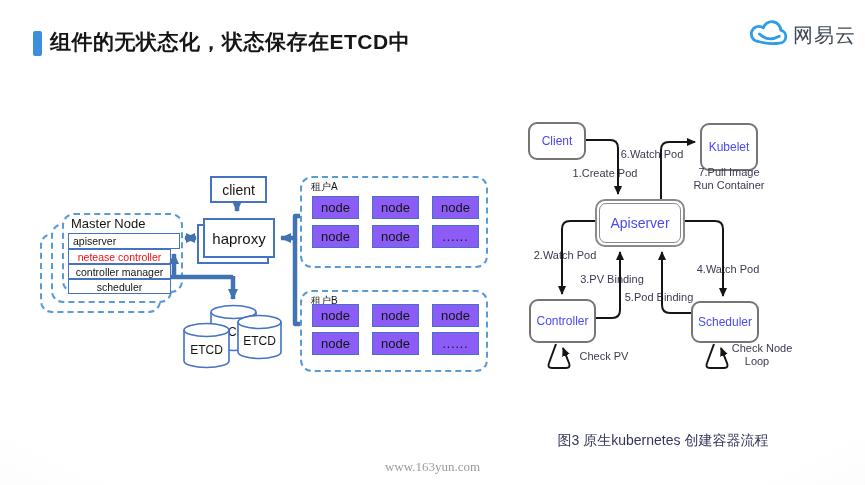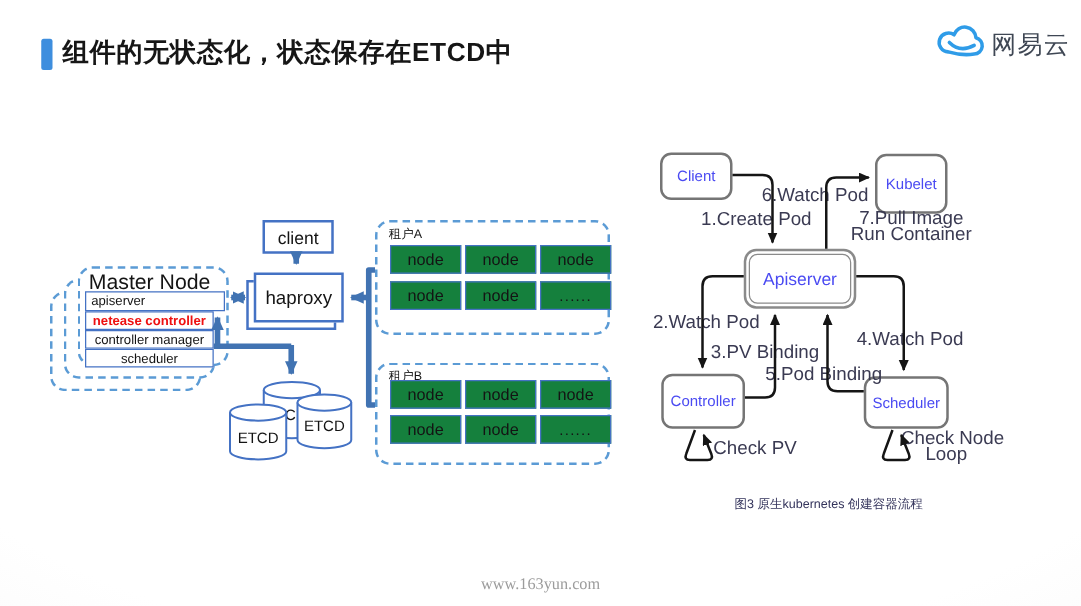--- a/index.html
+++ b/index.html
@@ -13,38 +13,38 @@
   .accent-bar{left:33px;top:31px;width:9px;height:25px;background:#3e8ede;border-radius:2px;}
   .title{left:50px;top:28px;font-size:21px;font-weight:bold;color:#161616;letter-spacing:.5px;white-space:nowrap;}
   .logo{left:747px;top:16px;display:flex;align-items:center;gap:4px;}
   .logo-text{font-size:20px;color:#3f4754;font-weight:500;letter-spacing:1px;}
   
   .footer{left:0;right:0;top:459px;text-align:center;font-size:13px;color:#9c9c9c;font-family:Liberation Serif, serif;}
   
   .dashed{border:2px dashed #5b9bd5;border-radius:12px;background:#fff;box-sizing:border-box;}
   .bluebox{background:#fff;border:2px solid #4472c4;box-sizing:border-box;
     display:flex;align-items:center;justify-content:center;color:#141414;}
-  .master-title{position:absolute;left:7px;top:1px;font-size:17px;color:#141414;white-space:nowrap;}
+  .master-title{position:absolute;left:7px;top:1px;font-size:13px;color:#141414;white-space:nowrap;}
   .mrow{position:absolute;background:#fff;border:1.5px solid #4472c4;box-sizing:border-box;
     font-size:10.5px;color:#141414;display:flex;align-items:center;justify-content:center;white-space:nowrap;}
   .mrow.left{justify-content:flex-start;padding-left:4px;}
-  .mrow.red{color:#ee1111;font-weight:bold;}
+  .mrow.red{color:#ee1111;}
   .tenant-label{position:absolute;left:9px;top:2px;font-size:10px;color:#141414;}
-  .node-cell{position:absolute;width:57px;height:23px;background:#15803d;border:1.6px solid #4472c4;
+  .node-cell{position:absolute;width:47px;height:23px;background:#8b5cf6;border:1.6px solid #4472c4;
     box-sizing:border-box;display:flex;align-items:center;justify-content:center;font-size:13px;color:#141414;}
   .node-cell.dots{font-size:12px;letter-spacing:1px;}
   
   .panel{left:505px;top:96px;width:300px;height:330px;background:#fff;}
   .kbox{background:#fff;border:2px solid #757575;border-radius:9px;box-sizing:border-box;
     display:flex;align-items:center;justify-content:center;color:#4a4af2;font-size:12px;}
   .kbox-outer{background:#fff;border:2px solid #8a8a8a;border-radius:10px;box-sizing:border-box;padding:2px;}
   .kbox-inner{width:100%;height:100%;border:1.5px solid #8a8a8a;border-radius:7px;box-sizing:border-box;
     display:flex;align-items:center;justify-content:center;color:#4a4af2;font-size:14px;}
-  .klabel{position:absolute;transform:translateX(-50%);font-size:15px;color:#3a3a52;white-space:nowrap;}
-  .caption{position:absolute;transform:translateX(-50%);font-size:10px;color:#34345c;white-space:nowrap;}
+  .klabel{position:absolute;transform:translateX(-50%);font-size:11px;color:#3a3a52;white-space:nowrap;}
+  .caption{position:absolute;transform:translateX(-50%);font-size:14px;color:#34345c;white-space:nowrap;margin-top:36px;}
   svg.overlay{position:absolute;left:0;top:0;pointer-events:none;}
   svg text{font-family:"Liberation Sans","DejaVu Sans",sans-serif;}
 </style>
 </head>
 <body>
 
 <div class="slide">
 
   <div class="abs accent-bar"></div>
   <div class="abs title">组件的无状态化，状态保存在ETCD中</div>

